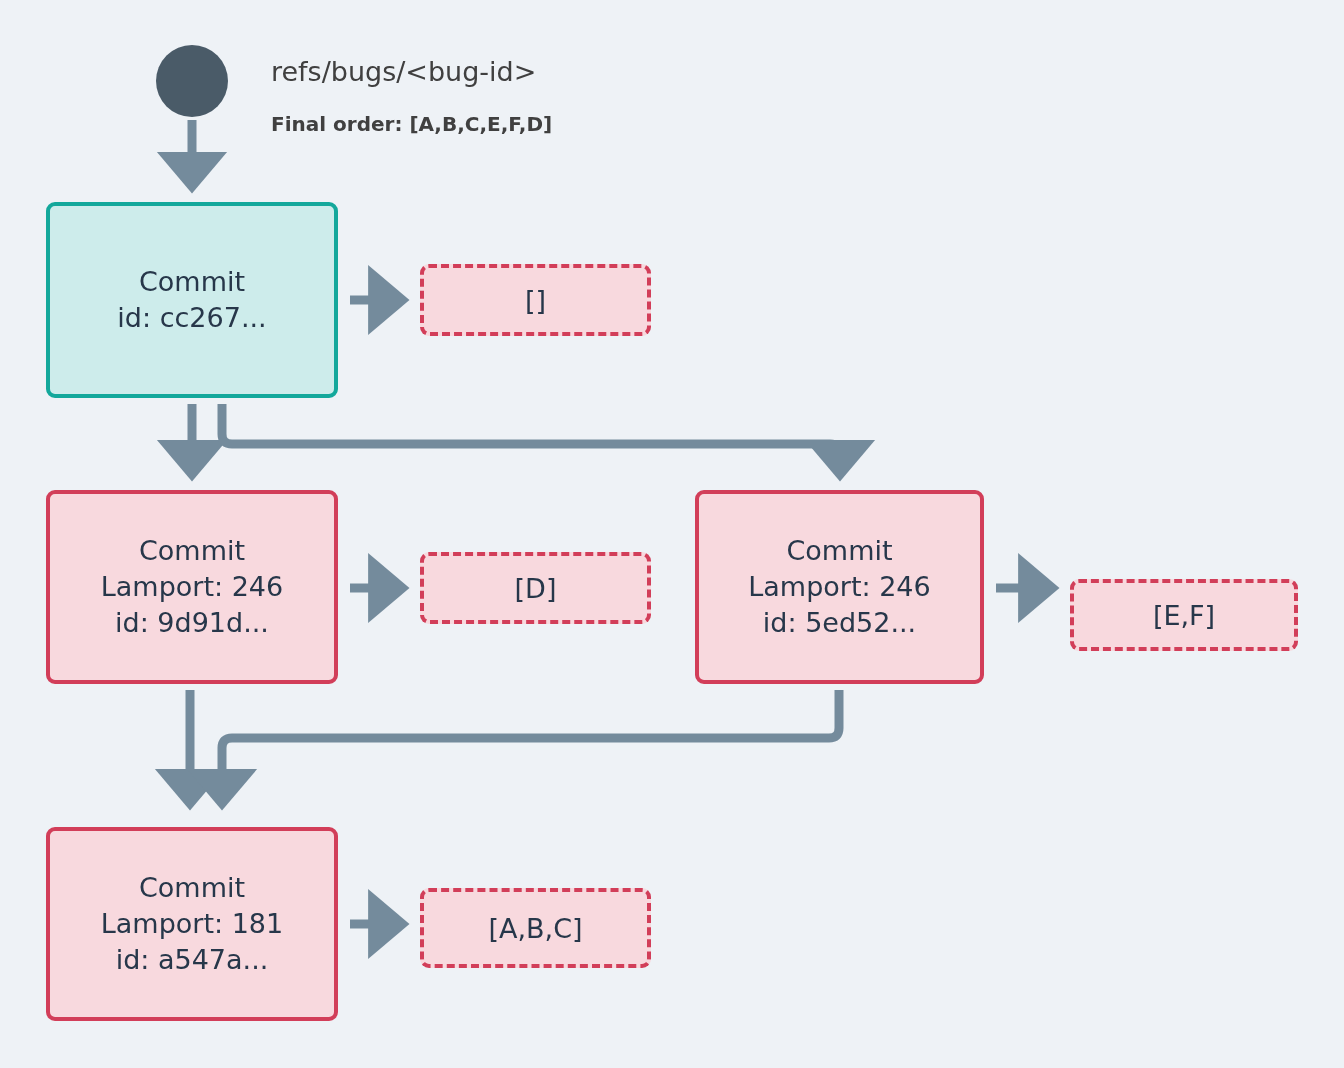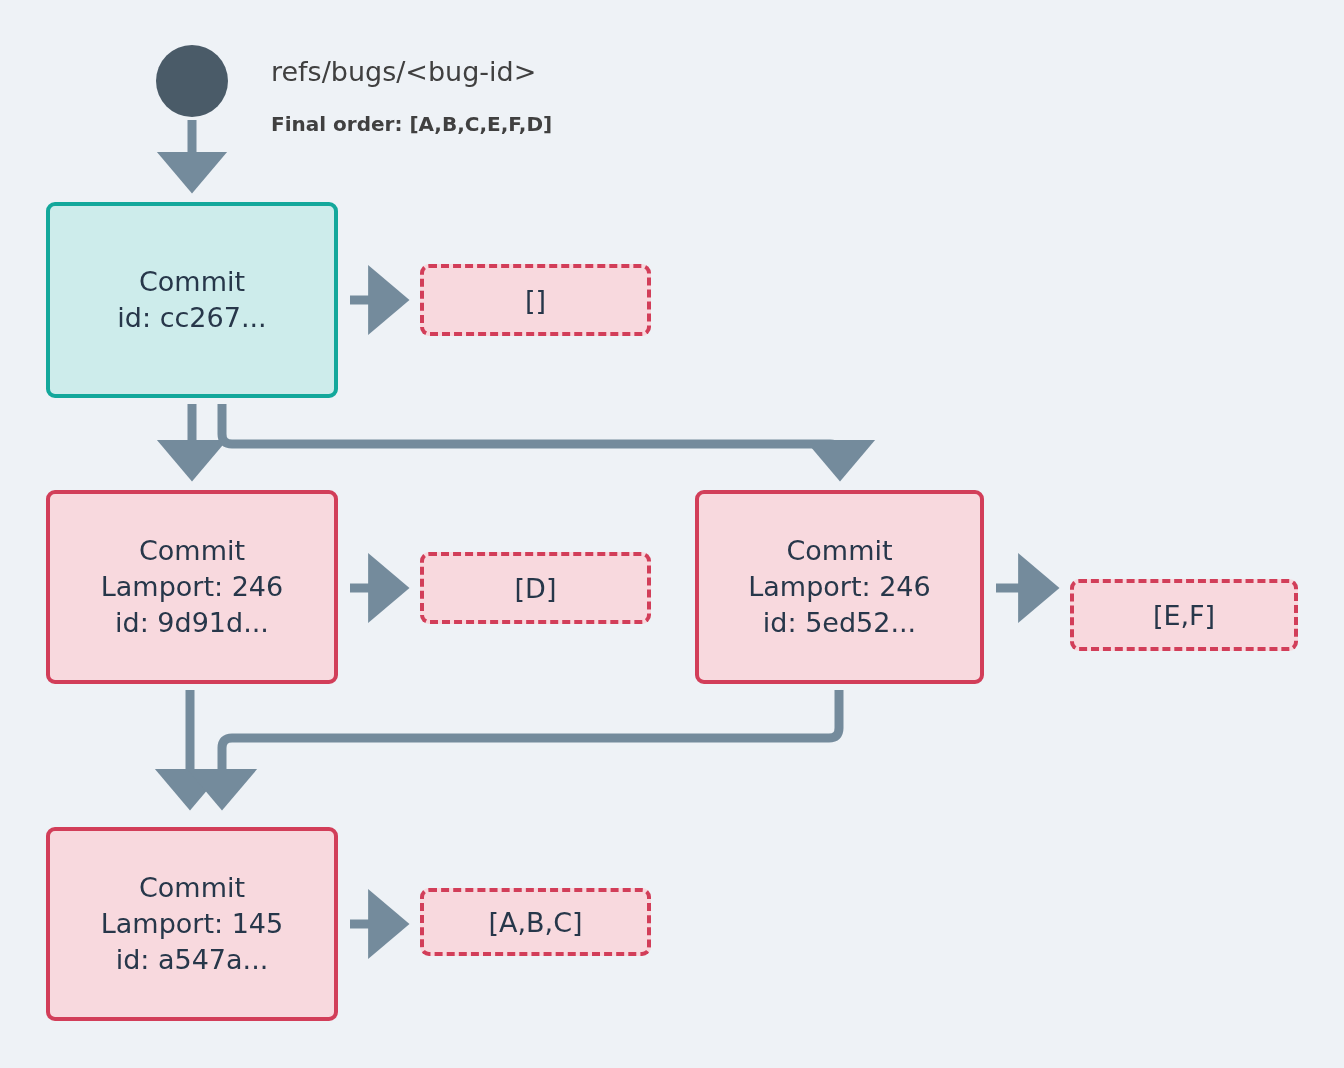--- a/index.html
+++ b/index.html
@@ -97,21 +97,21 @@
 
   
   #node-a { left: 46px;  top: 202px; width: 292px; height: 196px; }
   #node-b { left: 46px;  top: 490px; width: 292px; height: 194px; }
   #node-c { left: 695px; top: 490px; width: 289px; height: 194px; }
   #node-d { left: 46px;  top: 827px; width: 292px; height: 194px; }
 
   #op-a { left: 420px;  top: 264px; width: 231px; height: 72px; }
   #op-b { left: 420px;  top: 552px; width: 231px; height: 72px; }
   #op-c { left: 1070px; top: 531px; width: 228px; height: 72px; margin-top: 48px; }
-  #op-d { left: 420px;  top: 888px; width: 231px; height: 68px; }
+  #op-d { left: 420px;  top: 888px; width: 231px; height: 80px; }
 </style>
 </head>
 <body>
 
 <div id="stage">
 
   <svg id="edges" viewBox="0 0 1344 1068" width="1344" height="1068">
     <defs>
       <marker id="ah" markerWidth="9" markerHeight="9" refX="3.1" refY="4.5" orient="auto" markerUnits="strokeWidth">
         <path d="M0,0.6 L0,8.4 L4.6,4.5 z" fill="#748b9c"></path>
@@ -157,21 +157,21 @@
   </div>
 
   <div id="node-c" class="node pink">
     <span class="ln">Commit</span>
     <span class="ln">Lamport: 246</span>
     <span class="ln">id: 5ed52...</span>
   </div>
 
   <div id="node-d" class="node pink">
     <span class="ln">Commit</span>
-    <span class="ln">Lamport: 145</span>
+    <span class="ln">Lamport: 181</span>
     <span class="ln">id: a547a...</span>
   </div>
 
   <div id="op-a" class="opbox">[]</div>
   <div id="op-b" class="opbox">[D]</div>
   <div id="op-c" class="opbox">[E,F]</div>
   <div id="op-d" class="opbox">[A,B,C]</div>
 
 </div>
 

